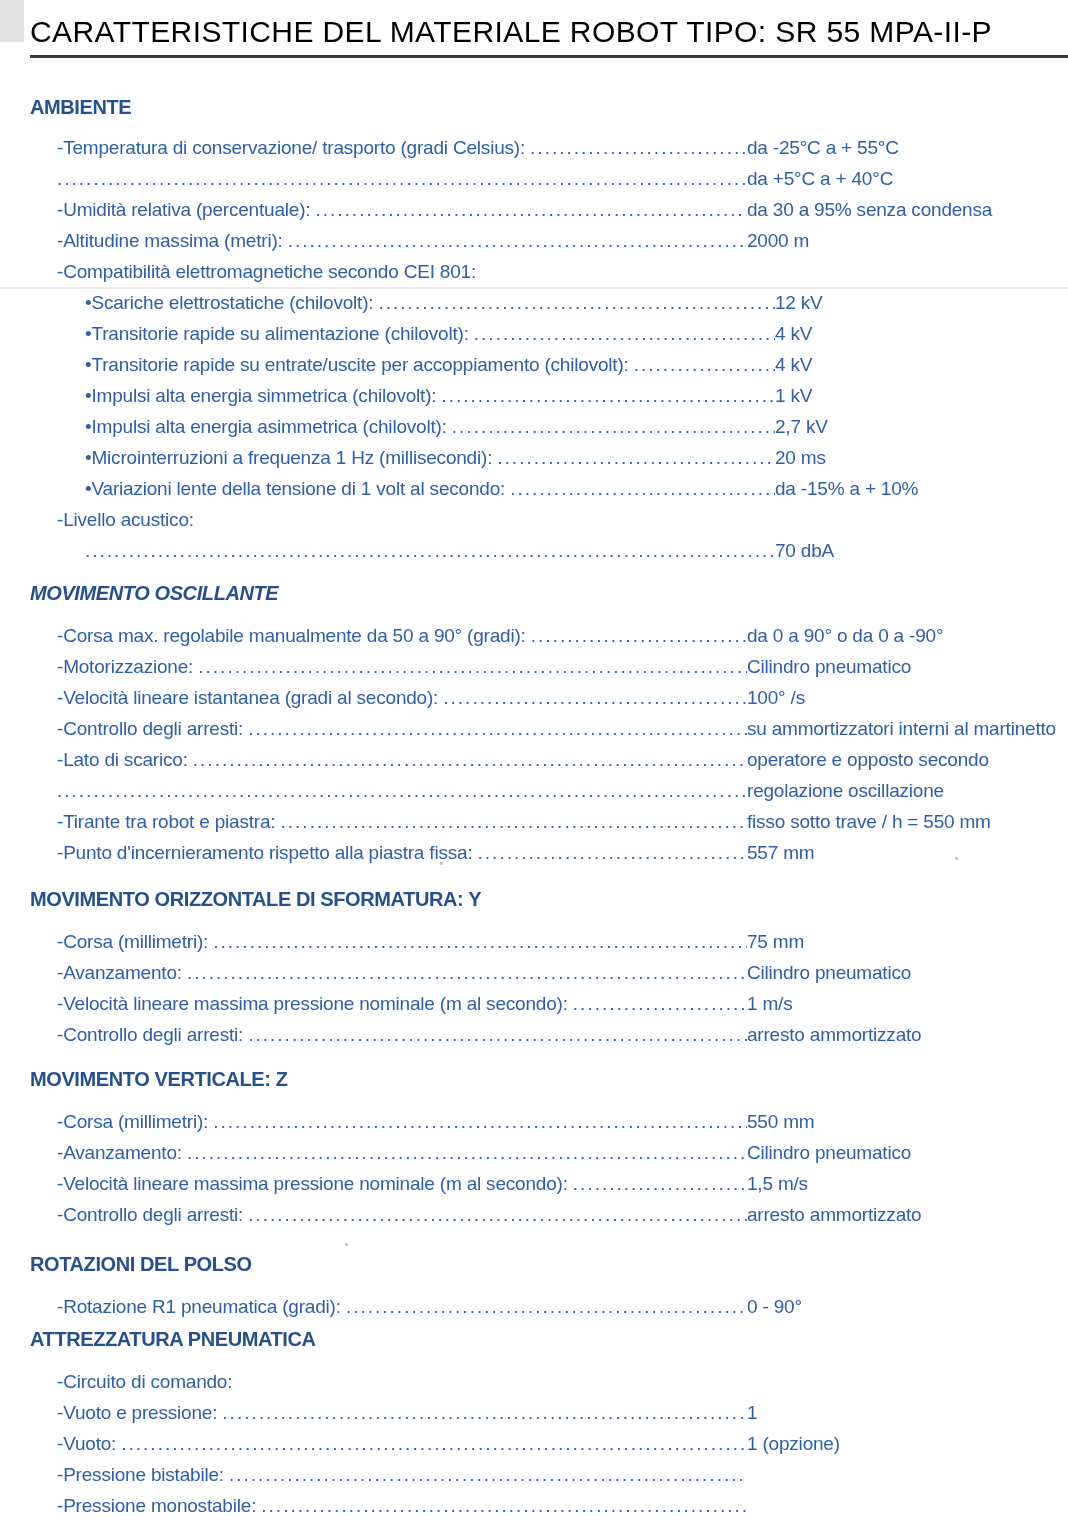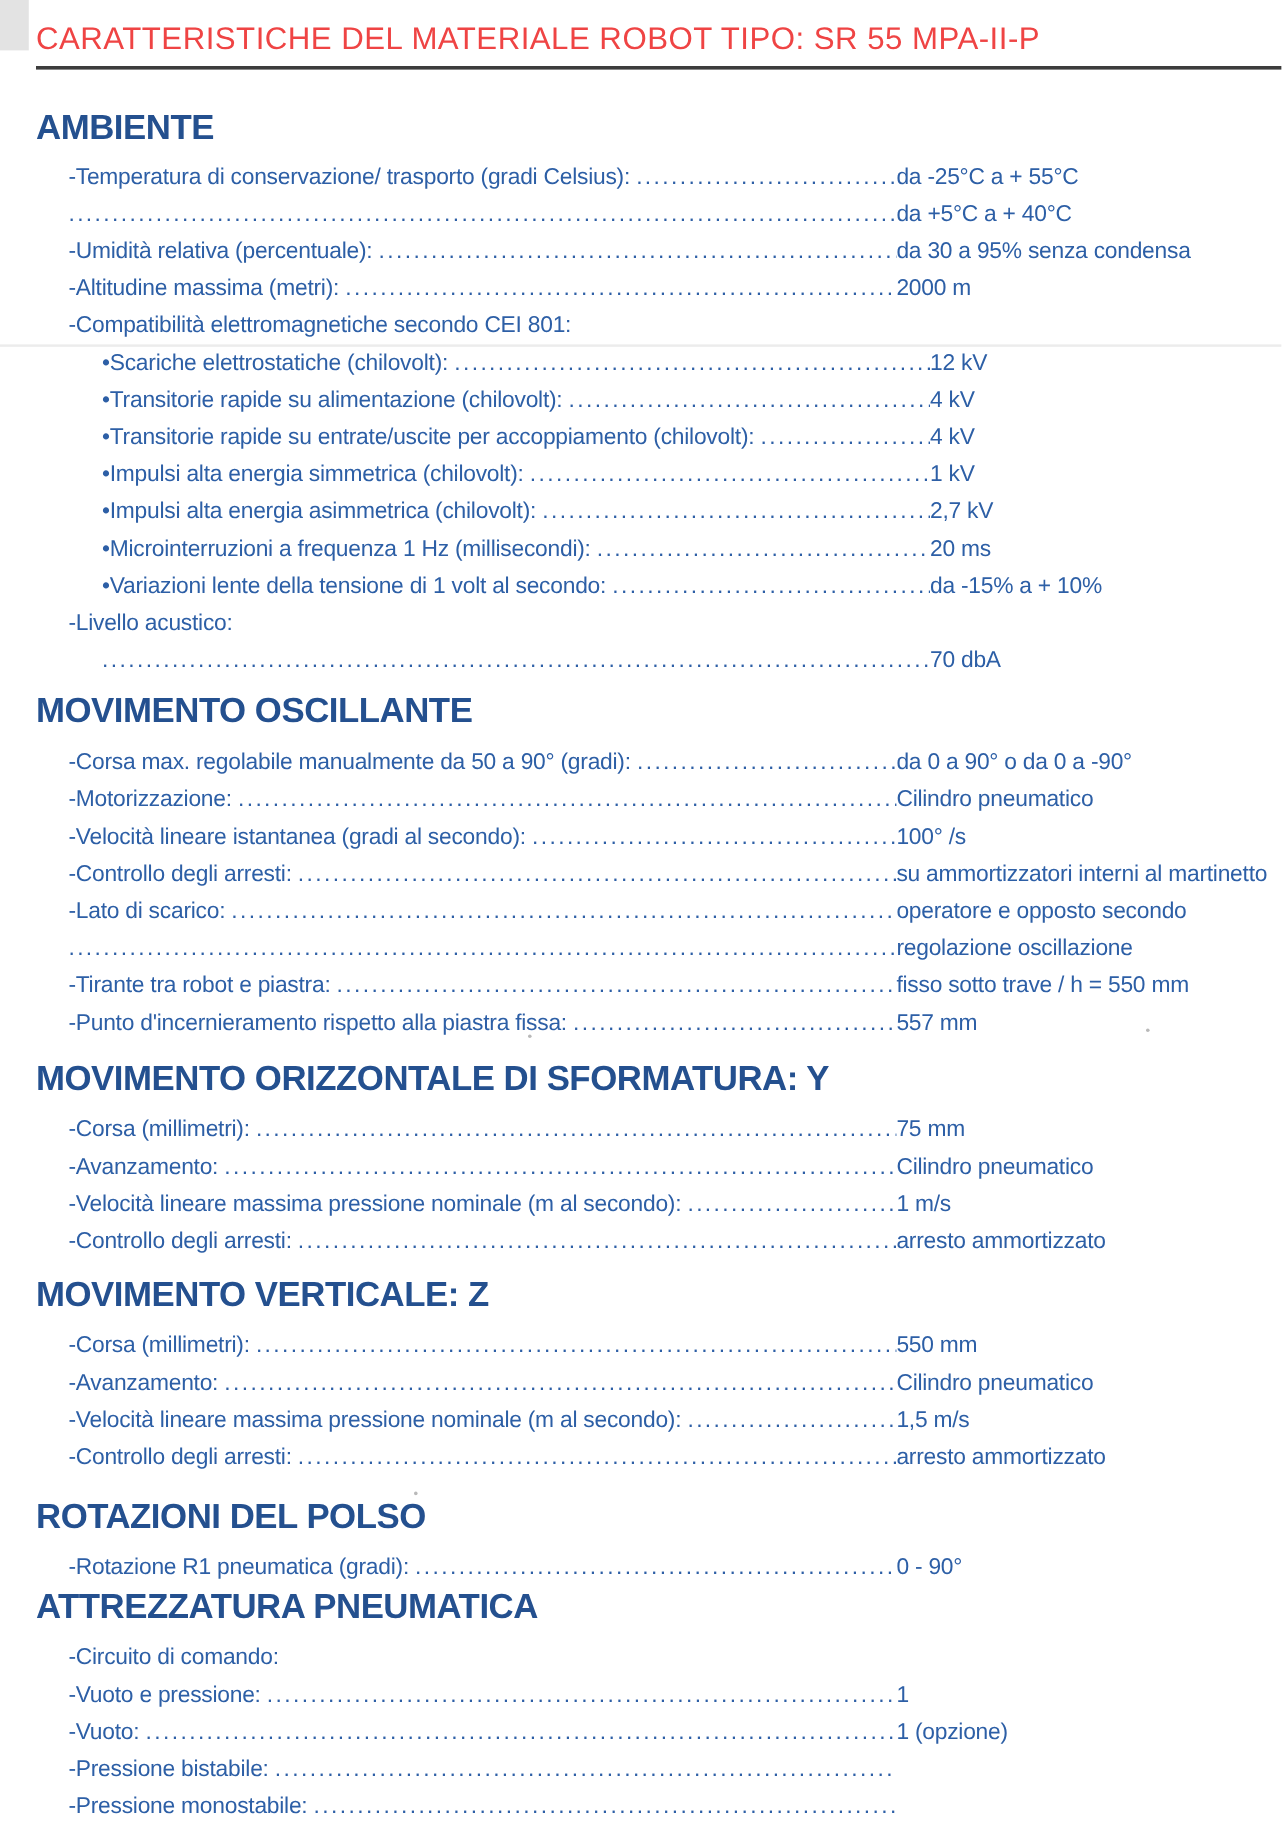--- a/index.html
+++ b/index.html
@@ -13,45 +13,45 @@
     position: relative;
     overflow: hidden;
     font-family: "Liberation Sans", "DejaVu Sans", sans-serif;
     color: #2d5fa6;
   }
   .doc {
     padding: 14px 0 0 30px;
     position: relative;
   }
   .title {
-    font-size: 26px;
+    font-size: 30px;
     font-weight: 400;
-    color: #ef4444;
+    color: #000000;
     letter-spacing: 0.4px;
     white-space: nowrap;
     margin: 0;
     line-height: 36px;
   }
   .title-rule {
     height: 3px;
     background: #3c3c3c;
     width: 1038px;
     margin-top: 5px;
   }
   section h2 {
-    font-size: 29px;
+    font-size: 20px;
     font-weight: 700;
     color: #24508f;
     letter-spacing: -0.4px;
     margin: 16px 0 12px 0;
     line-height: 30px;
     white-space: nowrap;
   }
   section:nth-of-type(1) h2 { margin-top: 34px; margin-bottom: 10px; }
-  section:nth-of-type(2) h2 { margin-top: 12px; }
+  section:nth-of-type(2) h2 { margin-top: 12px; font-style: italic; }
   section:nth-of-type(3) h2 { }
   section:nth-of-type(4) h2 { margin-top: 14px; }
   section:nth-of-type(5) h2 { margin-top: 19px; }
   section:nth-of-type(6) h2 { margin-top: 2px; }
   .row {
     display: flex;
     align-items: baseline;
     line-height: 31px;
     font-size: 19px;
     letter-spacing: -0.2px;

